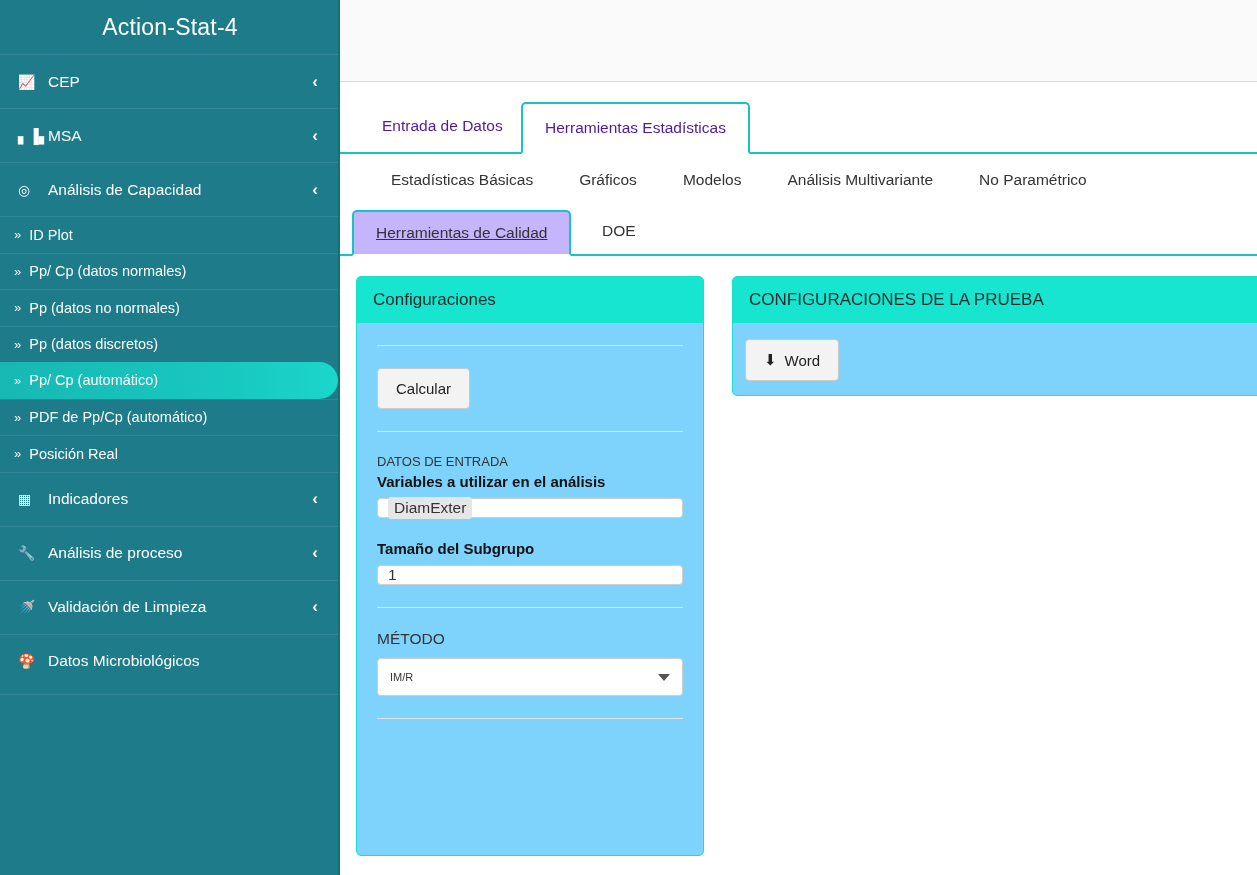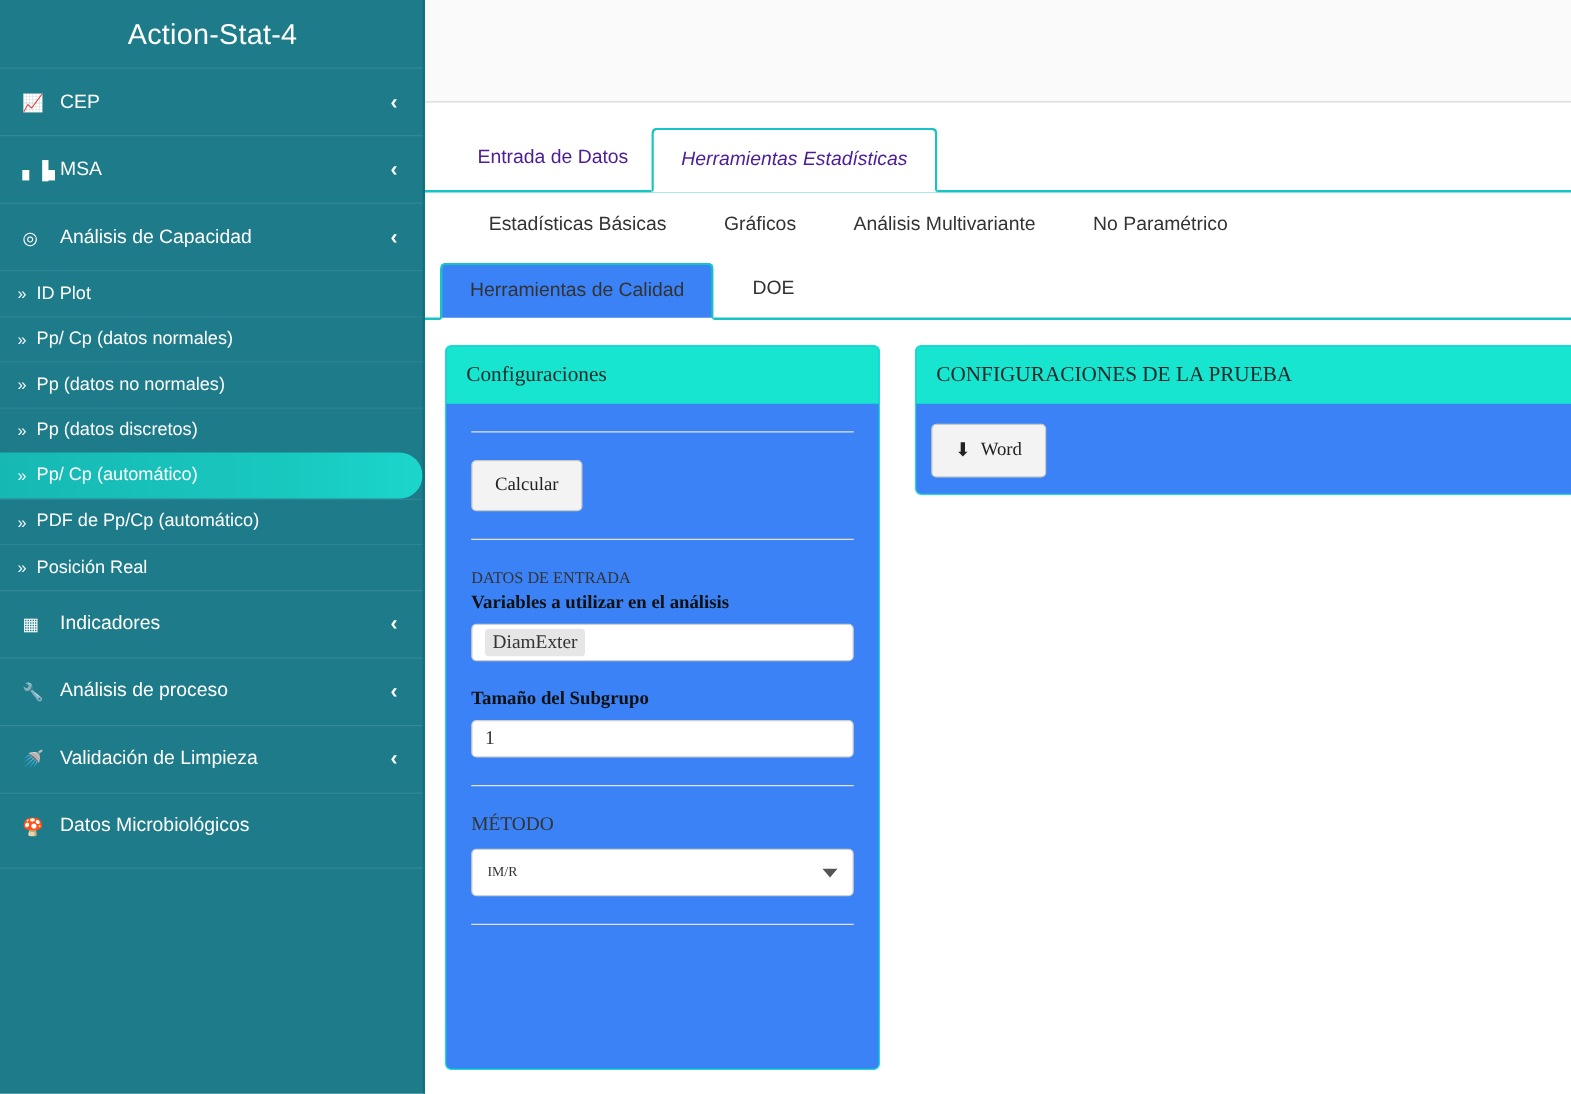--- a/index.html
+++ b/index.html
@@ -135,36 +135,36 @@
   }
   .stab2 {
     position: absolute; bottom: 0;
     height: 46px;
     display: flex; align-items: center; justify-content: center;
     padding: 0 22px;
     font-size: 15.5px; color: #333;
     cursor: pointer;
   }
   .stab2.active {
-    background: #3b82f6;
+    background: #c4b5fd;
     border: 2px solid #17c3c3;
     border-bottom: 2px solid #ffffff;
     border-radius: 5px 5px 0 0;
     margin-bottom: -2px;
     z-index: 3;
+    text-decoration: underline;
   }
 
   
   #panels { position: relative; padding: 20px 0 0 16px; }
   .panel {
     position: absolute;
     border: 1px solid #17e0d0;
     border-radius: 5px;
-    background: #3b82f6;
-    font-family: Liberation Serif, serif;
+    background: #7dd3fc;
   }
   .panel-head {
     background: #17e5cf;
     color: #1a2a2a;
     font-size: 17px;
     padding: 13px 16px;
     border-radius: 4px 4px 0 0;
   }
   .panel-head.upper { text-transform: none; }
 
@@ -180,21 +180,21 @@
     border-radius: 4px;
     padding: 11px 18px;
     font-size: 15px; color: #222;
     cursor: pointer;
   }
   .field-label-light { font-size: 13px; color: #333; margin: 0 0 4px 20px; }
   .field-label-bold { font-size: 15px; color: #111; font-weight: bold; margin: 0 0 8px 20px; }
 
   .input-box {
     margin: 0 20px;
-    height: 30px;
+    height: 20px;
     border: 1px solid #cfcfcf;
     border-radius: 4px;
     display: flex; align-items: center;
     padding: 0 10px;
     font-size: 15.5px;
     color: #333;
     background: #fff;
   }
   .chip {
     background: #e6e6e6;
@@ -303,31 +303,34 @@
   </div>
 
   <div id="main">
 
     <div id="topbar"></div>
 
     <div id="maintabs">
       <div class="mtab inactive" style="left:20px;">
         <span>Entrada de Datos</span>
       </div>
-      <div class="mtab active" style="left:181px;font-style:italic;">
+      <div class="mtab active" style="left:181px;">
         <span>Herramientas Estadísticas</span>
       </div>
     </div>
 
     <div id="subtabs-row1">
       <div class="stab">
         <span>Estadísticas Básicas</span>
       </div>
       <div class="stab">
         <span>Gráficos</span>
+      </div>
+      <div class="stab">
+        <span>Modelos</span>
       </div>
       <div class="stab">
         <span>Análisis Multivariante</span>
       </div>
       <div class="stab">
         <span>No Paramétrico</span>
       </div>
     </div>
 
     <div id="subtabs-row2">

